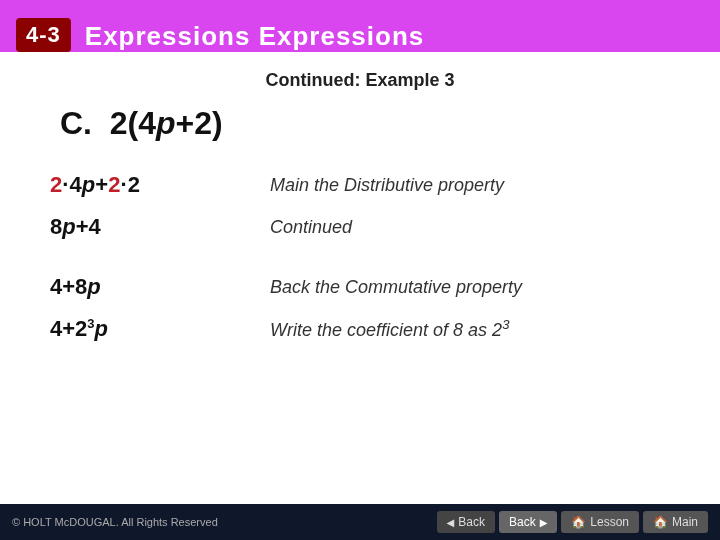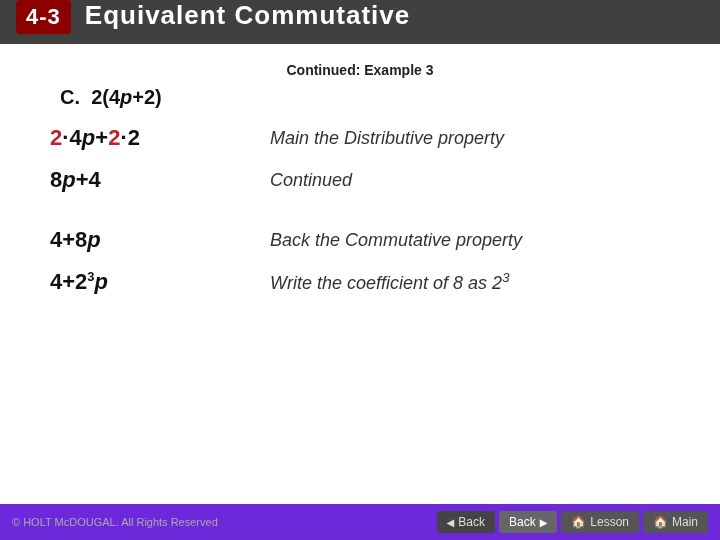--- a/index.html
+++ b/index.html
@@ -7,25 +7,25 @@
       width: 720px;
       height: 540px;
       background: #ffffff;
       font-family: Arial, sans-serif;
       overflow: hidden;
       position: relative;
     }
 
     
     #header {
-      background: #404040;
-      display: flex;
-      align-items: flex-start;
+      background: #d946ef;
+      display: flex;
+      align-items: flex-end;
       padding: 0 16px;
-      height: 44px;
+      height: 52px;
     }
     #header-badge {
       background: #8b0000;
       color: white;
       font-weight: bold;
       font-size: 22px;
       padding: 4px 10px;
       border-radius: 4px;
       margin-right: 14px;
       letter-spacing: 1px;
@@ -38,32 +38,32 @@
     }
 
     
     #main {
       padding: 18px 50px 0 50px;
     }
 
     
     #subtitle {
       text-align: center;
-      font-size: 14px;
+      font-size: 18px;
       font-weight: bold;
       color: #222;
-      margin-bottom: 8px;
+      margin-bottom: 14px;
     }
 
     
     #problem-label {
-      font-size: 20px;
+      font-size: 32px;
       font-weight: bold;
       color: #111;
-      margin-bottom: 6px;
+      margin-bottom: 20px;
       margin-left: 10px;
     }
 
     
     #steps {
       width: 100%;
       border-collapse: separate;
       border-spacing: 0 4px;
     }
     .step-row td {
@@ -93,21 +93,21 @@
       font-size: 13px;
     }
 
     
     #footer {
       position: absolute;
       bottom: 0;
       left: 0;
       right: 0;
       height: 36px;
-      background: #6d28d9;
+      background: #0f172a;
       display: flex;
       align-items: center;
       justify-content: space-between;
       padding: 0 12px;
     }
     #copyright {
       color: #aaa;
       font-size: 11px;
     }
     #nav-buttons {
@@ -139,21 +139,21 @@
     }
     .nav-btn.main-btn {
       background: #555;
     }
   </style>
 </head>
 <body>
 
 <div id="header">
   <div id="header-badge">4-3</div>
-  <div id="header-title">Equivalent Commutative</div>
+  <div id="header-title">Expressions Expressions</div>
 </div>
 
 <div id="main">
 
   <div id="subtitle">Continued: Example 3</div>
 
   <div id="problem-label">
     <span>C.&nbsp;&nbsp;</span><span>2(4<em>p</em>+2)</span>
   </div>
 

